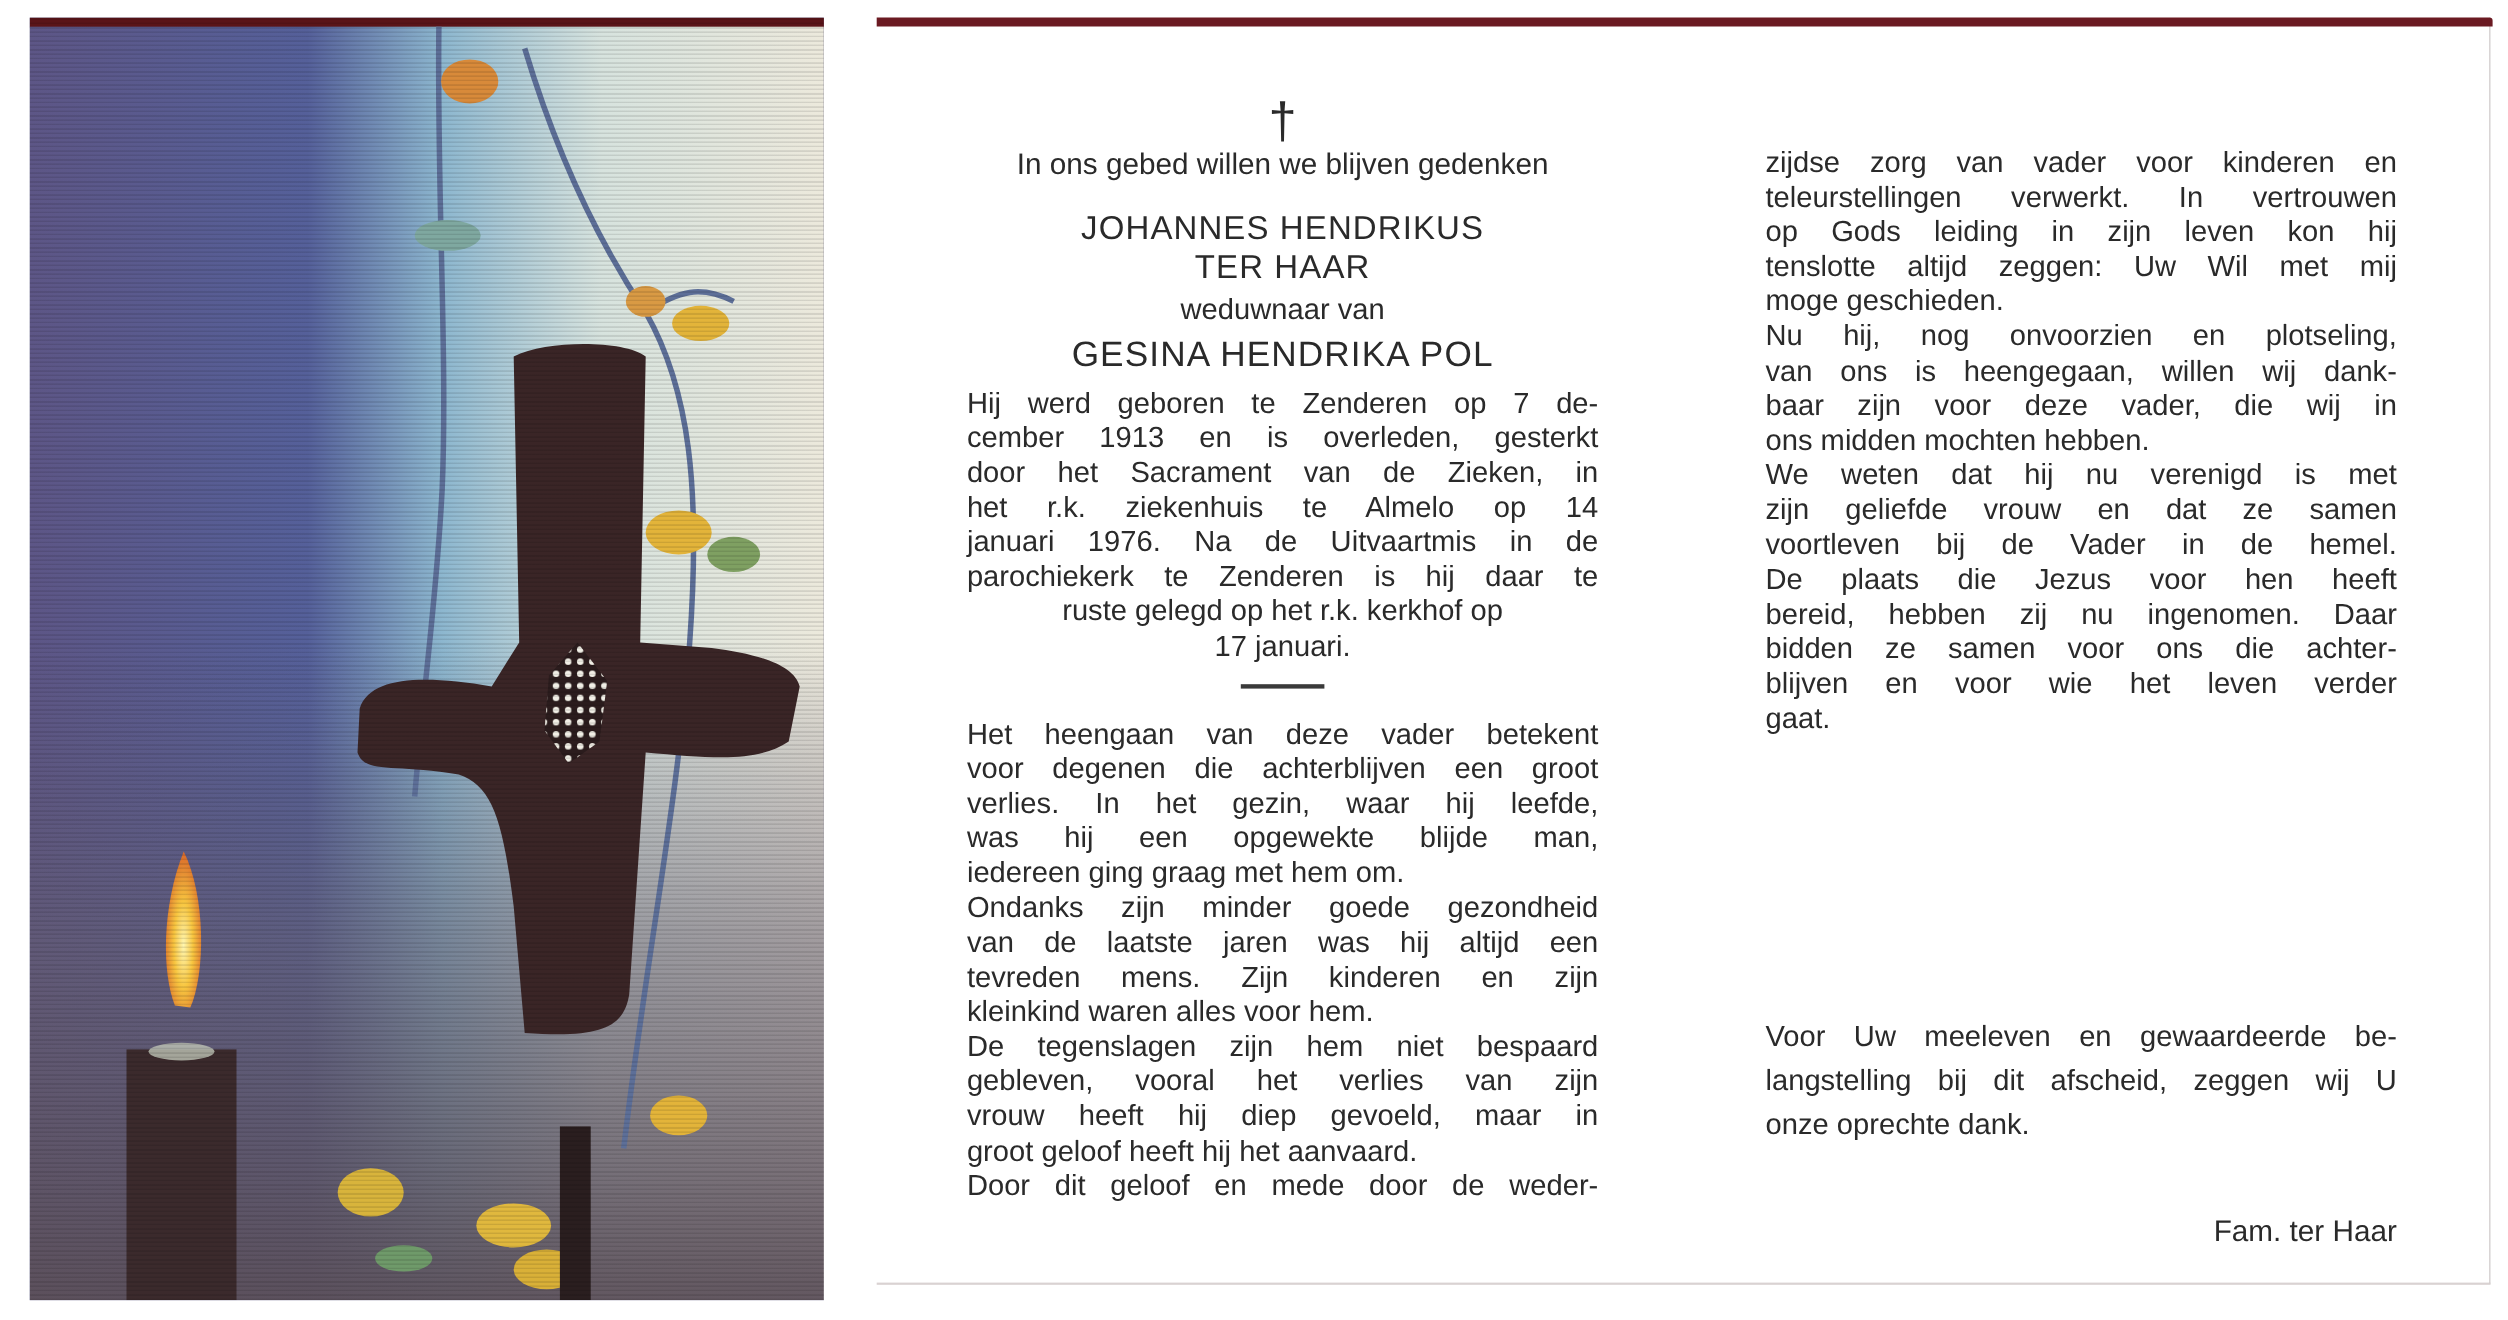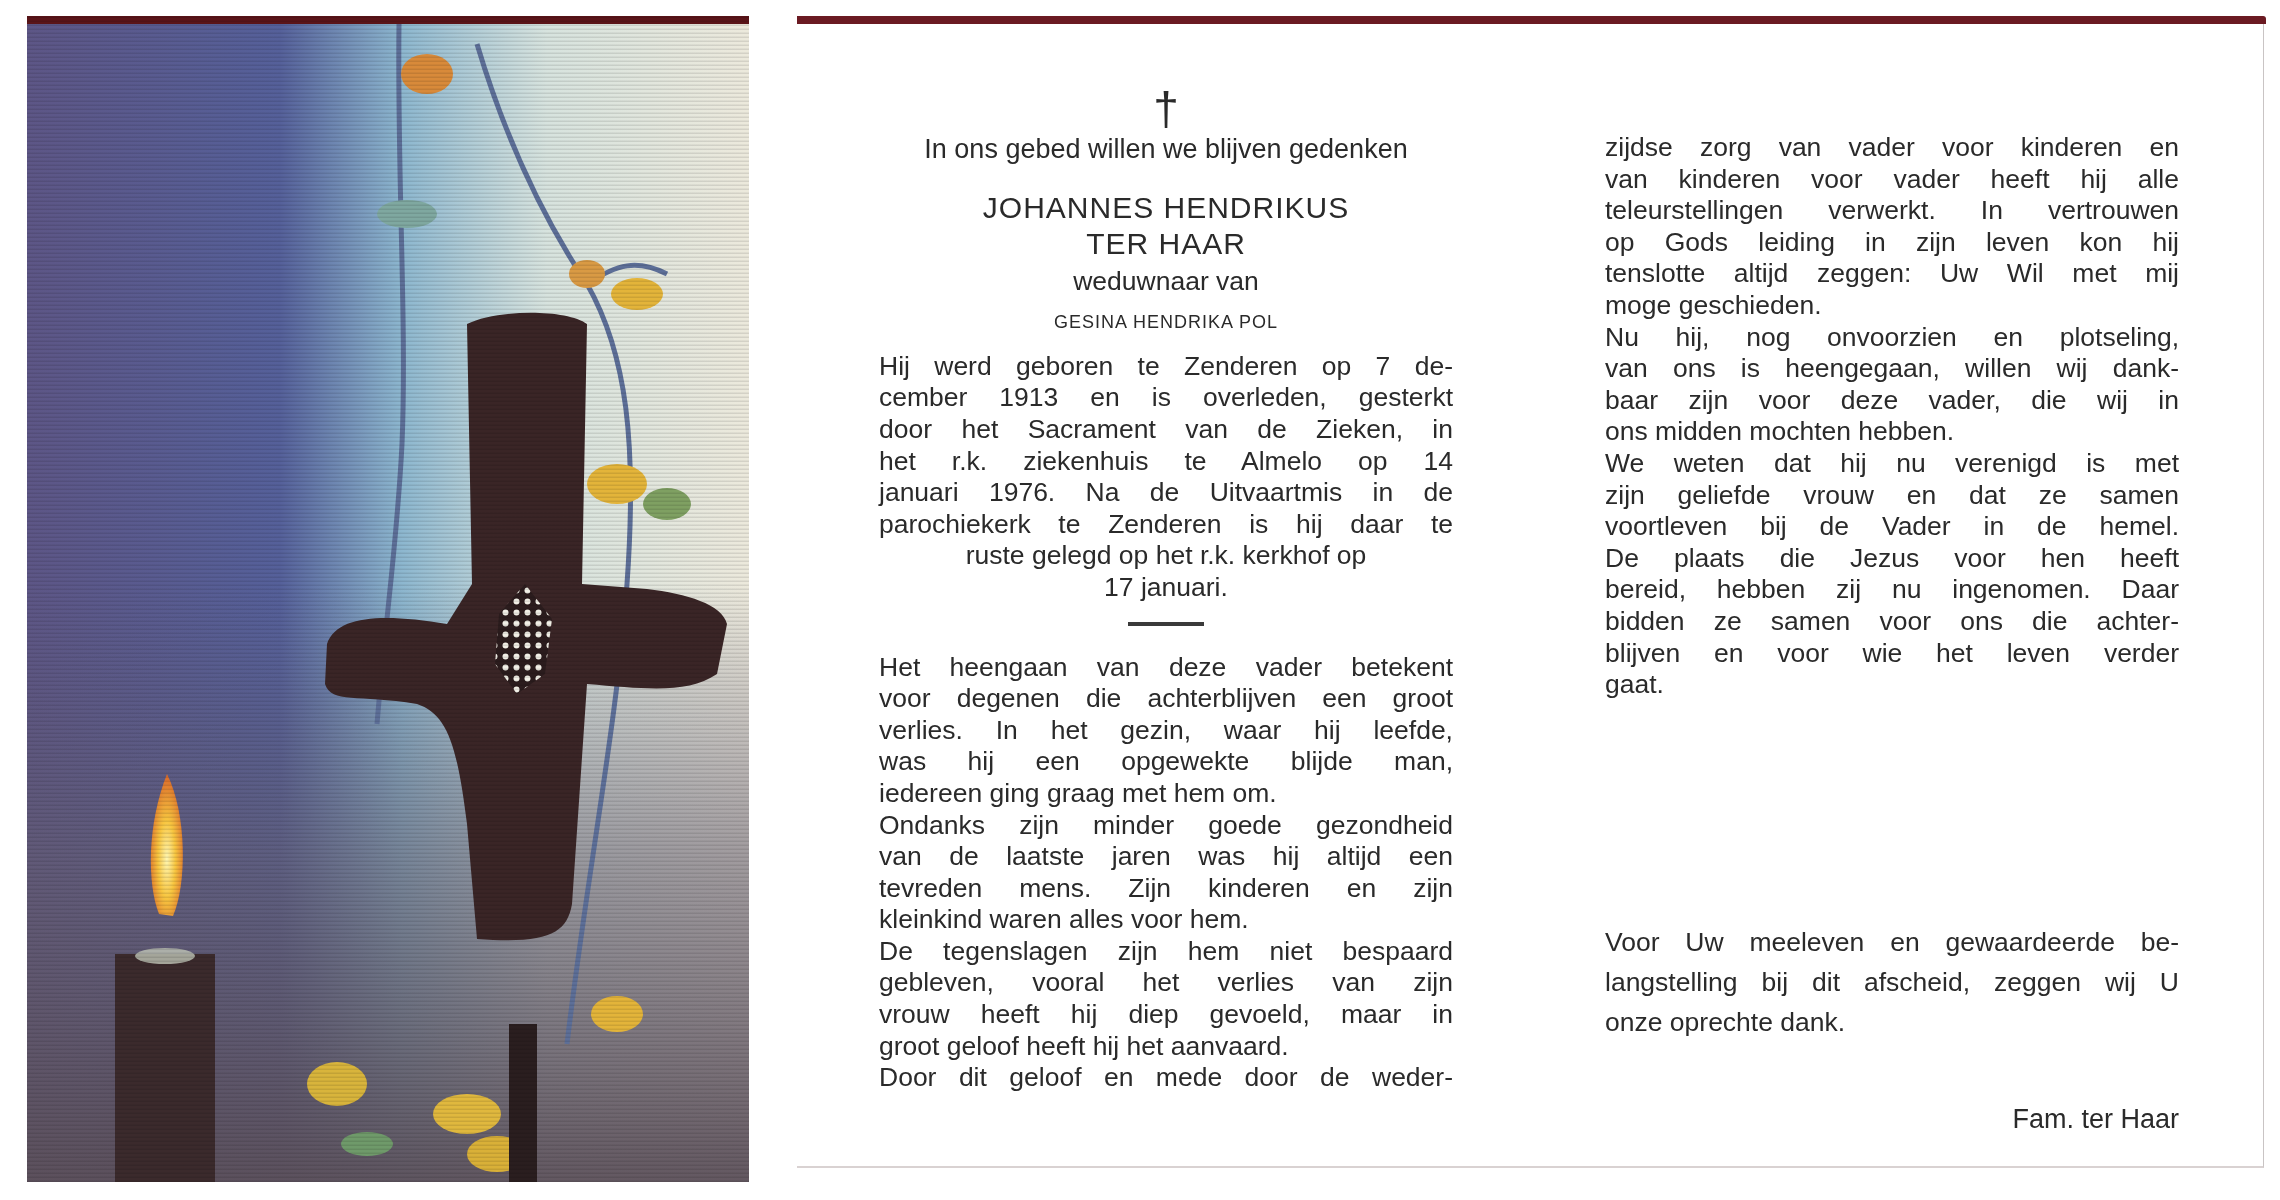--- a/index.html
+++ b/index.html
@@ -34,21 +34,21 @@
       position: absolute; left: 82px; top: 70px; width: 574px; font-size: 26.5px; line-height: 31.6px;
     }
     .col-right {
       position: absolute; left: 808px; top: 116px; width: 574px; font-size: 26.5px; line-height: 31.6px;
     }
     .center { text-align: center; }
     .cross-mark { font-size: 46px; line-height: 46px; margin-bottom: 2px; font-weight: 300; }
     .intro { font-size: 27px; margin-bottom: 24px; }
     .name-line { font-size: 30px; letter-spacing: 1px; line-height: 36px; }
     .widower { margin-top: 4px; margin-bottom: 10px; }
-    .spouse { font-size: 18px; letter-spacing: 1px; margin-bottom: 12px; }
+    .spouse { font-size: 32px; letter-spacing: 1px; margin-bottom: 12px; }
     .jline {
       display: block; text-align: justify; text-align-last: justify; white-space: nowrap;
     }
     .jline.last { text-align-last: left; }
     .jline.ctr { text-align: center; text-align-last: center; }
     .separator {
       width: 76px; height: 4px; margin: 18px auto 26px auto; background: #3a3a3a;
     }
     .thanks { position: absolute; left: 808px; top: 906px; width: 574px; font-size: 26.5px; line-height: 40px; }
     .signature { position: absolute; right: 84px; top: 1088px; font-size: 27px; }
@@ -157,21 +157,20 @@
         <span class="jline">gebleven, vooral het verlies van zijn</span>
         <span class="jline">vrouw heeft hij diep gevoeld, maar in</span>
         <span class="jline last">groot geloof heeft hij het aanvaard.</span>
         <span class="jline">Door dit geloof en mede door de weder-</span>
       </div>
   </div>
 
   <div class="col-right">
     <div id="right-body">
         <span class="jline">zijdse zorg van vader voor kinderen en</span>
-        <span class="jline">van kinderen voor vader heeft hij alle</span>
         <span class="jline">teleurstellingen verwerkt. In vertrouwen</span>
         <span class="jline">op Gods leiding in zijn leven kon hij</span>
         <span class="jline">tenslotte altijd zeggen: Uw Wil met mij</span>
         <span class="jline last">moge geschieden.</span>
         <span class="jline">Nu hij, nog onvoorzien en plotseling,</span>
         <span class="jline">van ons is heengegaan, willen wij dank-</span>
         <span class="jline">baar zijn voor deze vader, die wij in</span>
         <span class="jline last">ons midden mochten hebben.</span>
         <span class="jline">We weten dat hij nu verenigd is met</span>
         <span class="jline">zijn geliefde vrouw en dat ze samen</span>

